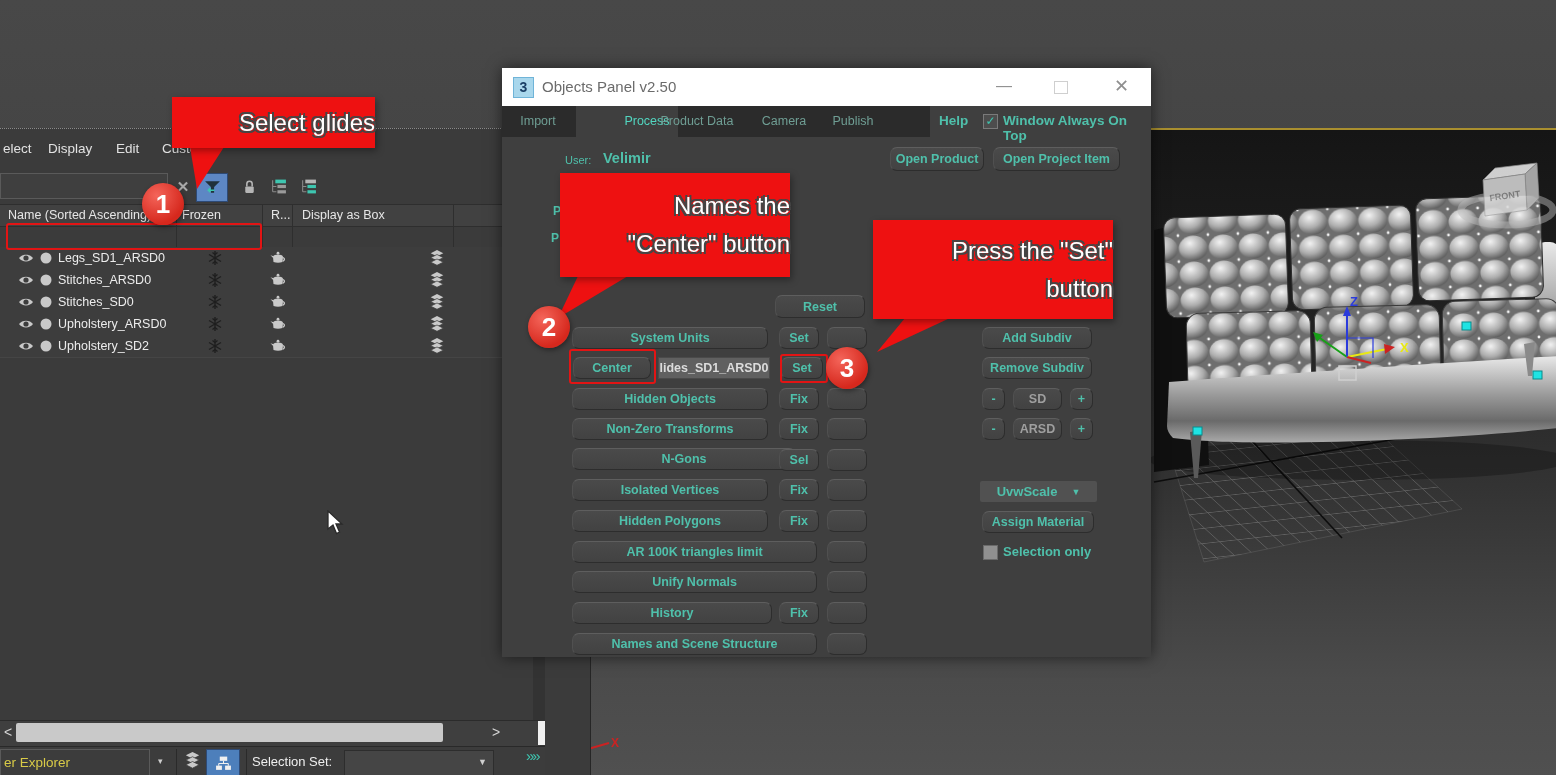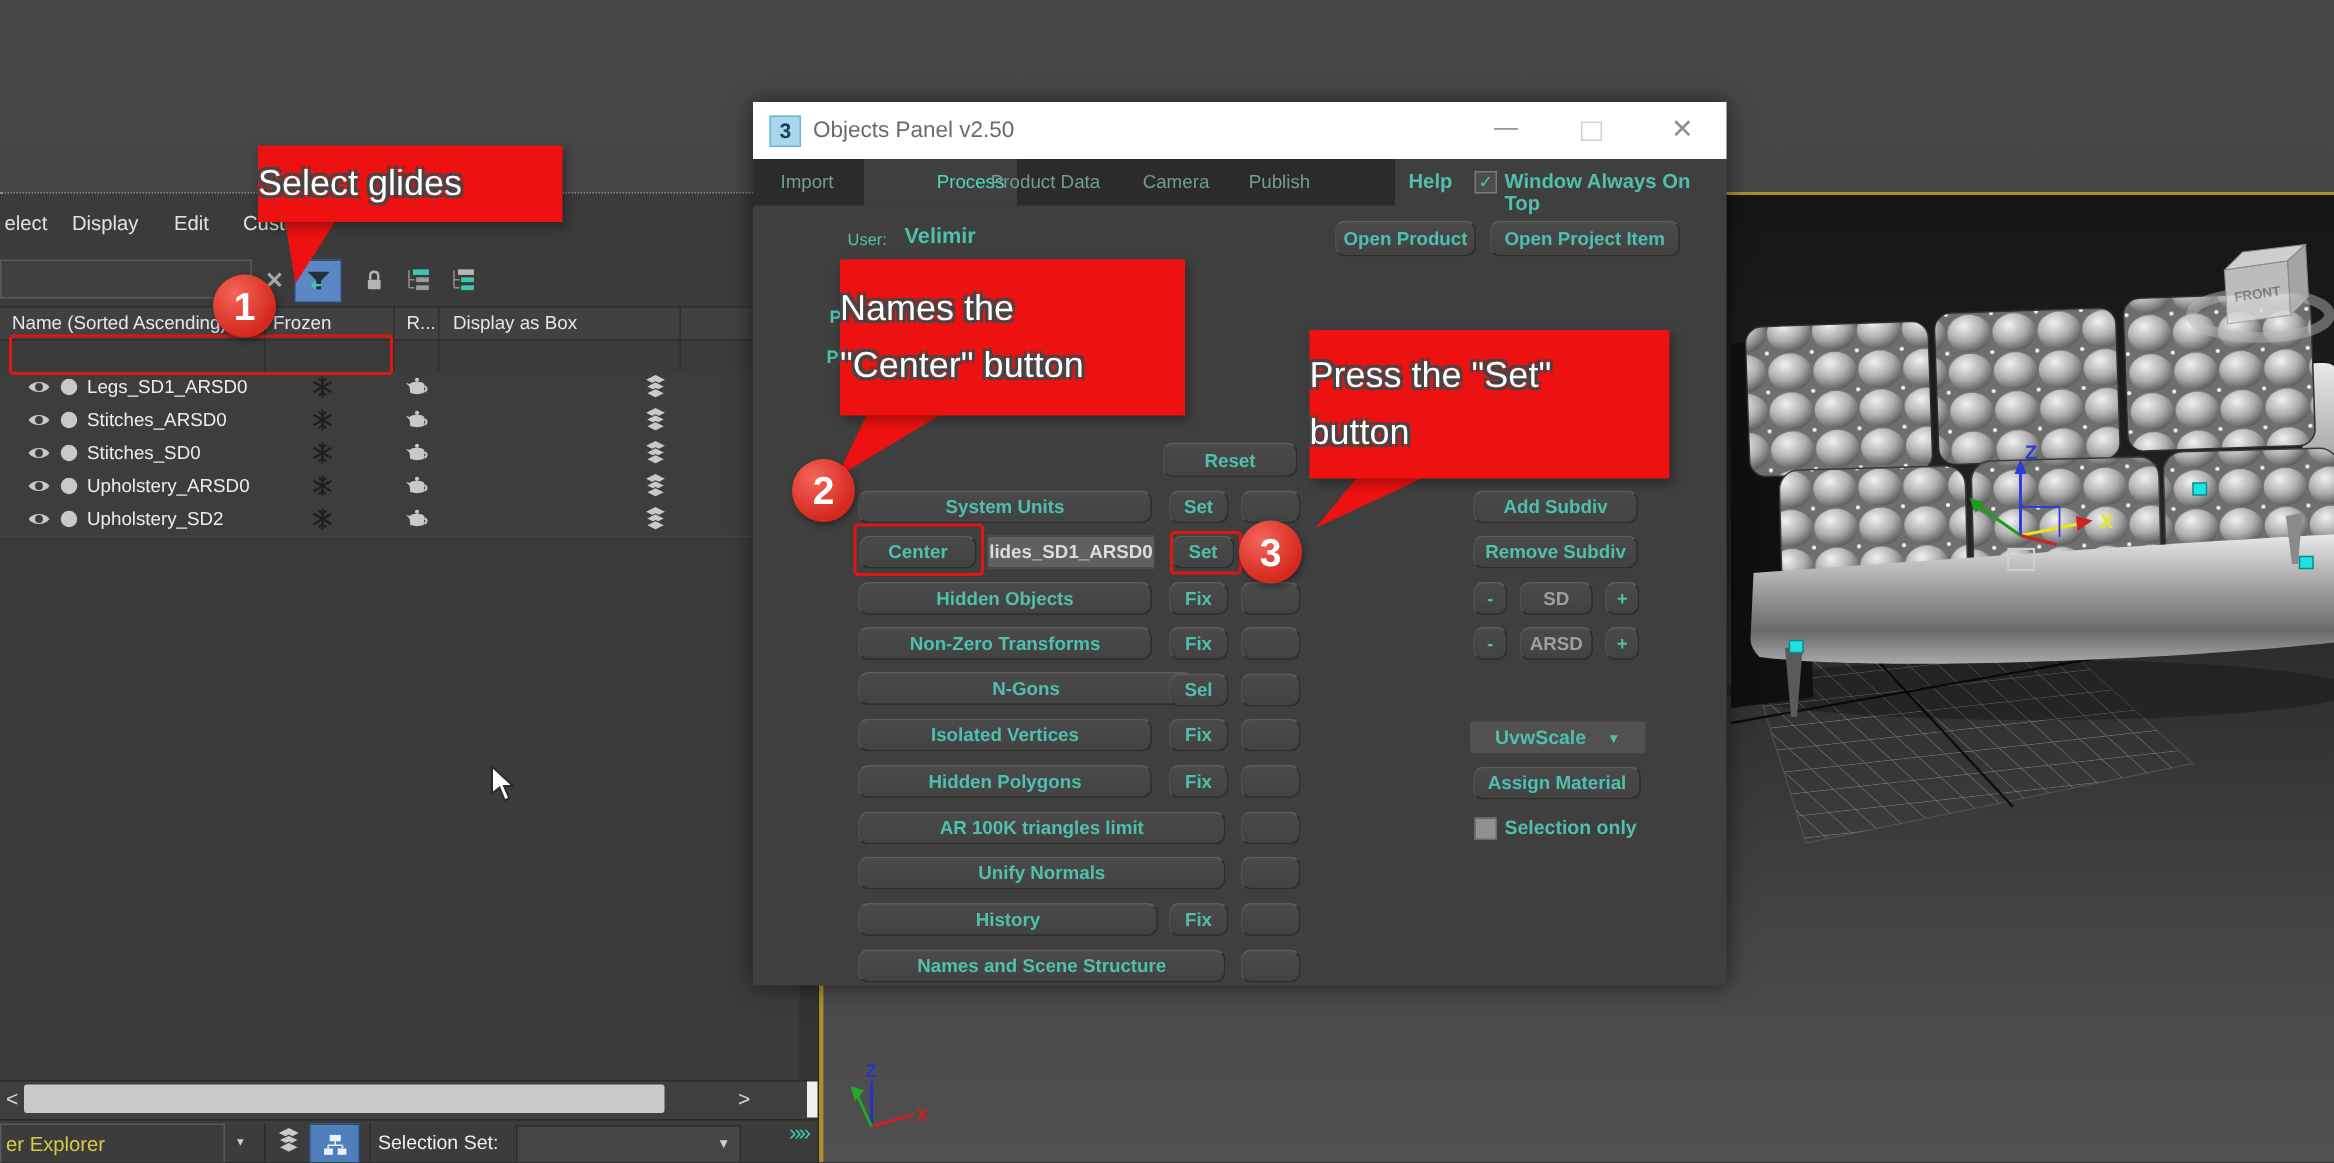--- a/index.html
+++ b/index.html
@@ -6,21 +6,21 @@
   .root{position:relative;width:1556px;height:775px;overflow:hidden;
         font-family:"Liberation Sans",sans-serif;
         background:linear-gradient(180deg,#484848 0%,#3f3f3f 55%,#383838 100%);}
   .abs{position:absolute;}
   
   .viewport{left:546px;top:128px;width:1010px;height:646px;z-index:1;
             border-top:2px solid #a98f2f;border-left:3px solid #a98f2f;border-bottom:3px solid #a98f2f;
             background:linear-gradient(180deg,#151515 0%,#1e1e1e 25%,#333 55%,#4b4b4b 85%,#505050 100%);}
   
   .explorer{left:0;top:128px;width:545px;height:647px;z-index:2;background:#3b3b3b;
-            border-top:1px dotted #8a8a8a;border-right:1px solid #262626;color:#ddd;}
+            border-top:1px dotted #8a8a8a;border-right:1px solid #262626;color:#ddd;padding-left:45px;}
   .menu-item{position:absolute;top:12px;font-size:13.5px;color:#e2e2e2;}
   .search-box{left:0;top:44px;width:168px;height:26px;background:#3f3f3f;border:1px solid #5a5a5a;
               color:#ddd;font-size:12px;padding:0 4px;box-sizing:border-box;}
   .tool-btn{position:absolute;top:44px;width:30px;height:27px;display:flex;align-items:center;justify-content:center;}
   .clear-x{left:168px;color:#a8a8a8;font-size:15px;font-weight:bold;}
   .funnel-btn{left:196px;background:#5d87c4;border:1px solid #2e4a75;}
   .header-row{left:0;top:75px;width:533px;height:21px;background:#414141;
               border-top:1px solid #2e2e2e;border-bottom:1px solid #2e2e2e;font-size:12.5px;color:#e6e6e6;}
   .hcol{position:absolute;top:3px;}
   .vsep{position:absolute;top:75px;width:1px;height:154px;background:#2e2e2e;}
@@ -68,21 +68,21 @@
         display:flex;align-items:center;justify-content:center;padding:0;}
   .phid{position:absolute;font-size:12px;font-weight:bold;}
   .pfield{position:absolute;left:156px;width:112px;height:22px;background:#606060;border:1px solid #4a4a4a;
           color:#dcdcdc;font-size:12.5px;font-weight:bold;display:flex;align-items:center;justify-content:center;box-sizing:border-box;}
   .gray{color:#9f9f9f;}
   .uvw{position:absolute;left:478px;top:413px;width:117px;height:21px;background:#515151;border-radius:2px;
        color:#4fc0ab;font-size:13px;font-weight:bold;display:flex;align-items:center;justify-content:center;gap:14px;}
   .selonly-box{position:absolute;left:481px;top:477px;width:13px;height:13px;background:#909090;border:1px solid #6a6a6a;}
   .selonly-lb{position:absolute;left:501px;top:476px;font-size:13px;font-weight:bold;}
   .redrect{position:absolute;border:2px solid #e21414;border-radius:3px;z-index:5;}
-  .callout{position:absolute;background:#ee1111;color:#fff;text-align:left;z-index:6;
+  .callout{position:absolute;background:#ee1111;color:#fff;text-align:right;z-index:6;
            font-size:24px;box-shadow:2px 3px 7px rgba(0,0,0,.35);
            text-shadow:-2px -2px 0 #454545,2px -2px 0 #454545,-2px 2px 0 #454545,2px 2px 0 #454545;}
   .stepnum{position:absolute;width:42px;height:42px;border-radius:50%;z-index:7;
            background:radial-gradient(circle at 35% 30%,#f4655a,#d6281d 70%);
            color:#fff;font-size:26px;font-weight:bold;display:flex;align-items:center;justify-content:center;
            box-shadow:1px 2px 5px rgba(0,0,0,.4);}
   .tails{left:0;top:0;width:1556px;height:775px;z-index:4;pointer-events:none;}
   .cursor{z-index:8;pointer-events:none;}
   .icsvg{display:block;}
 </style>

